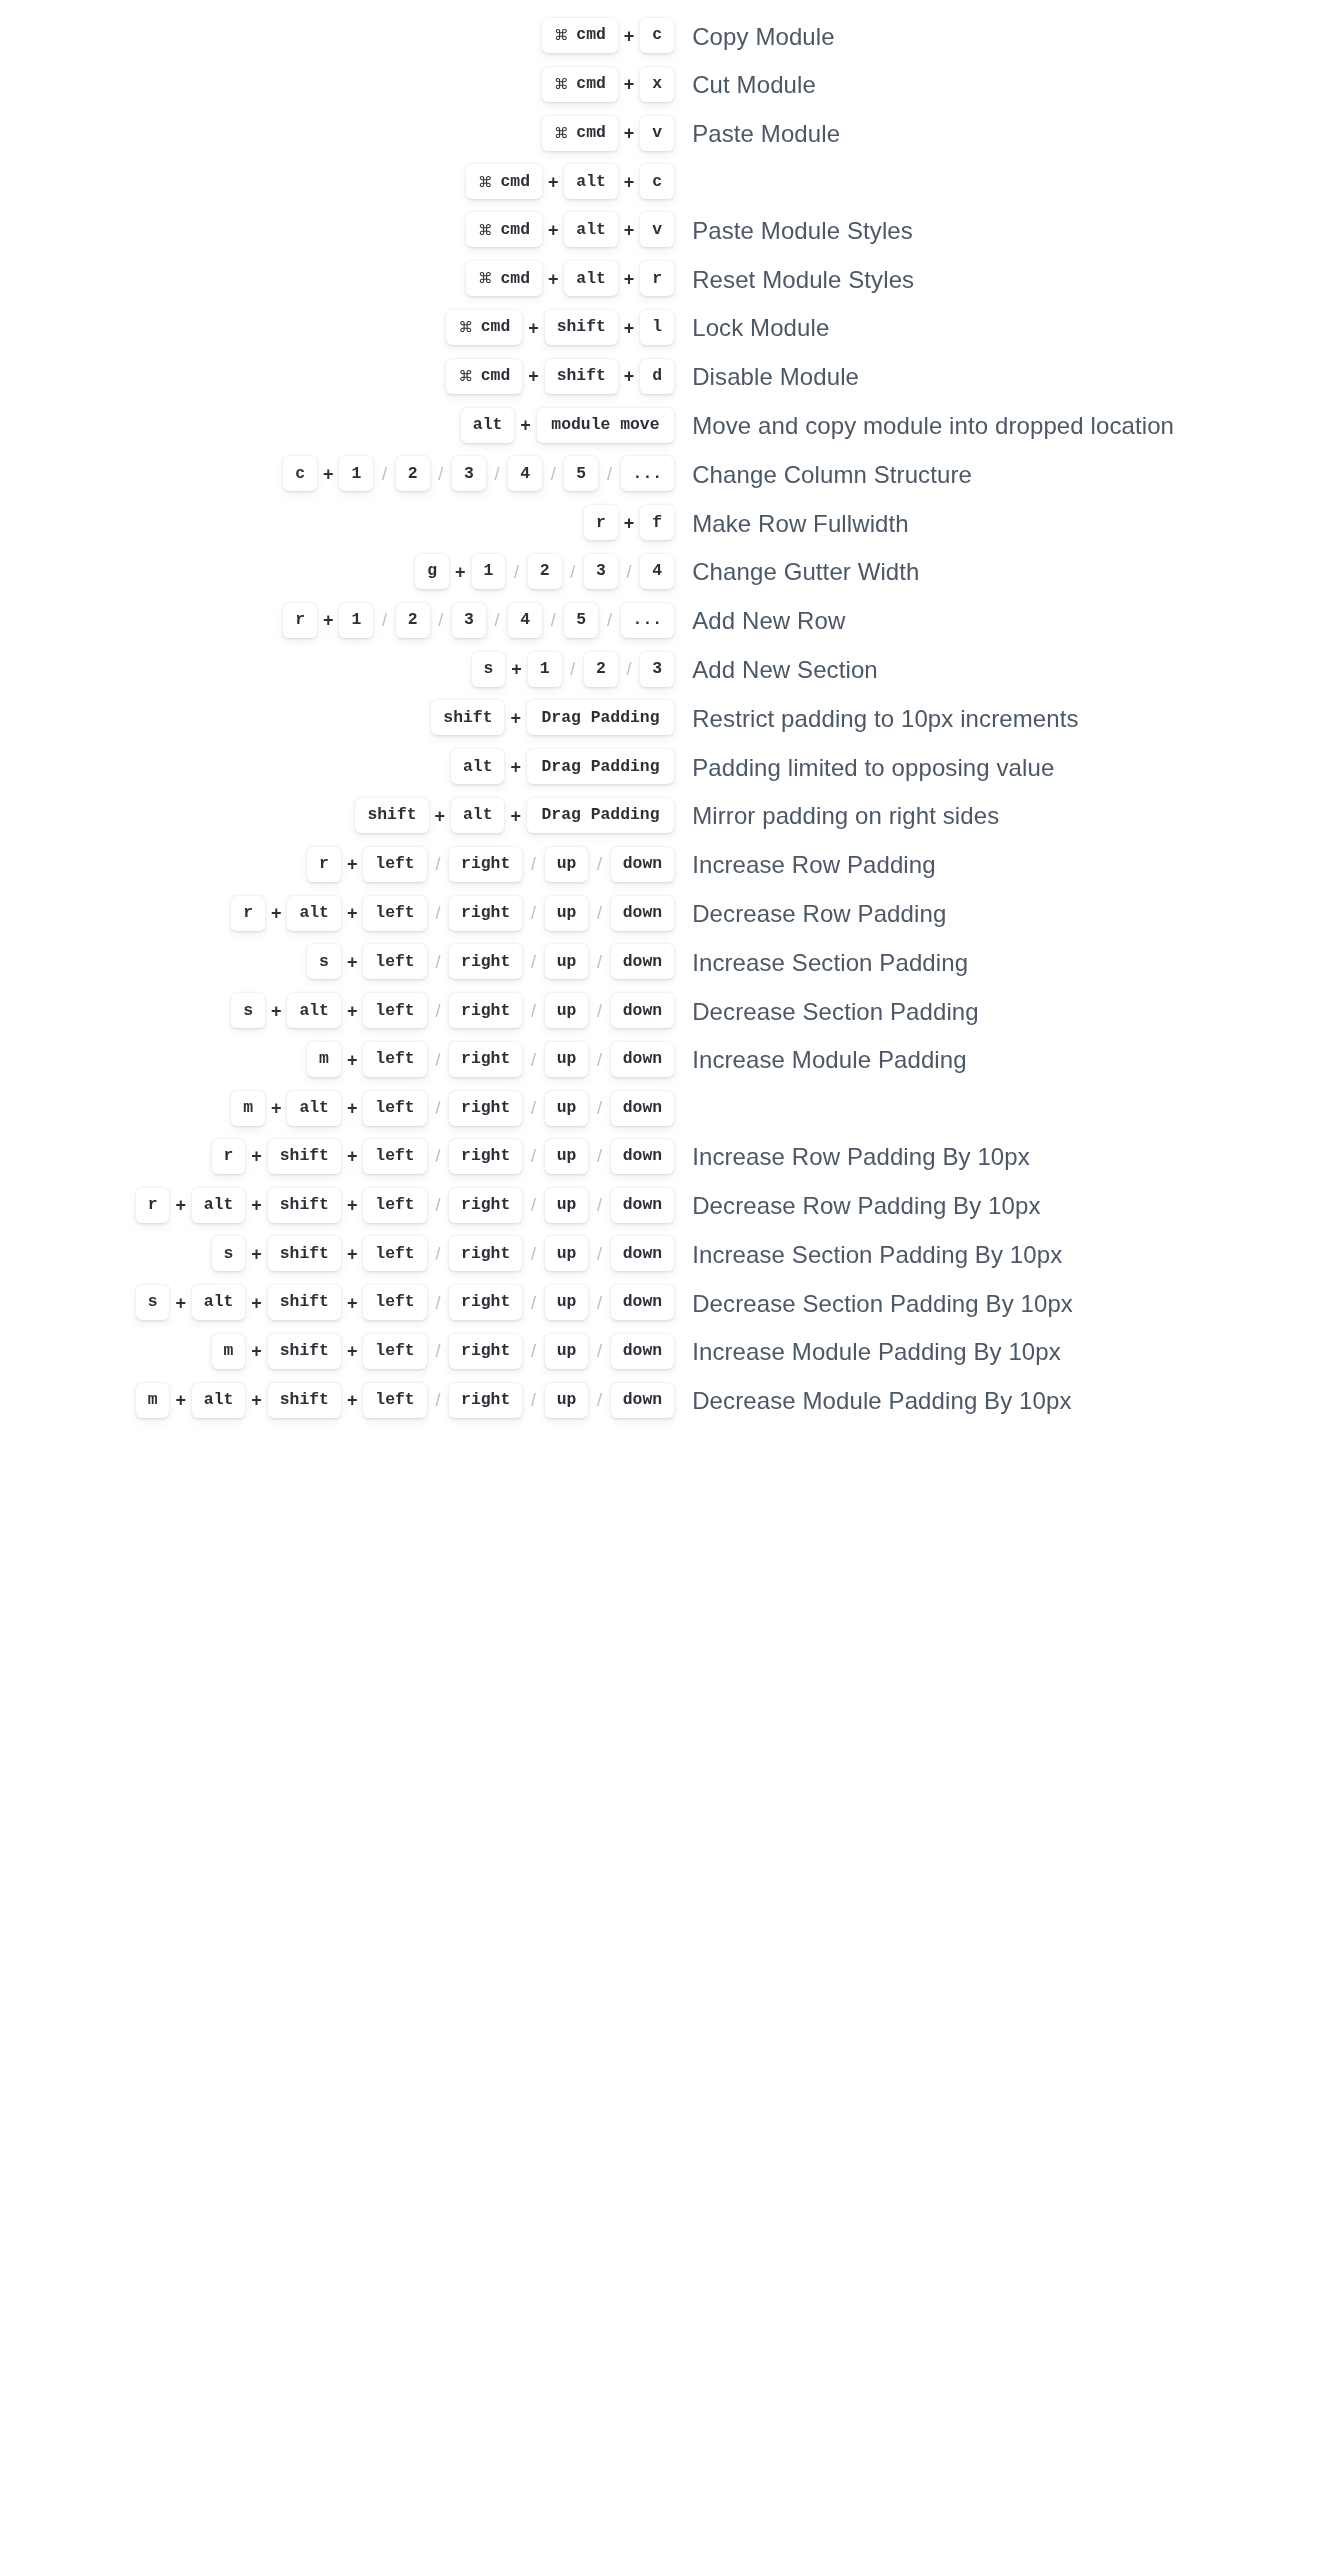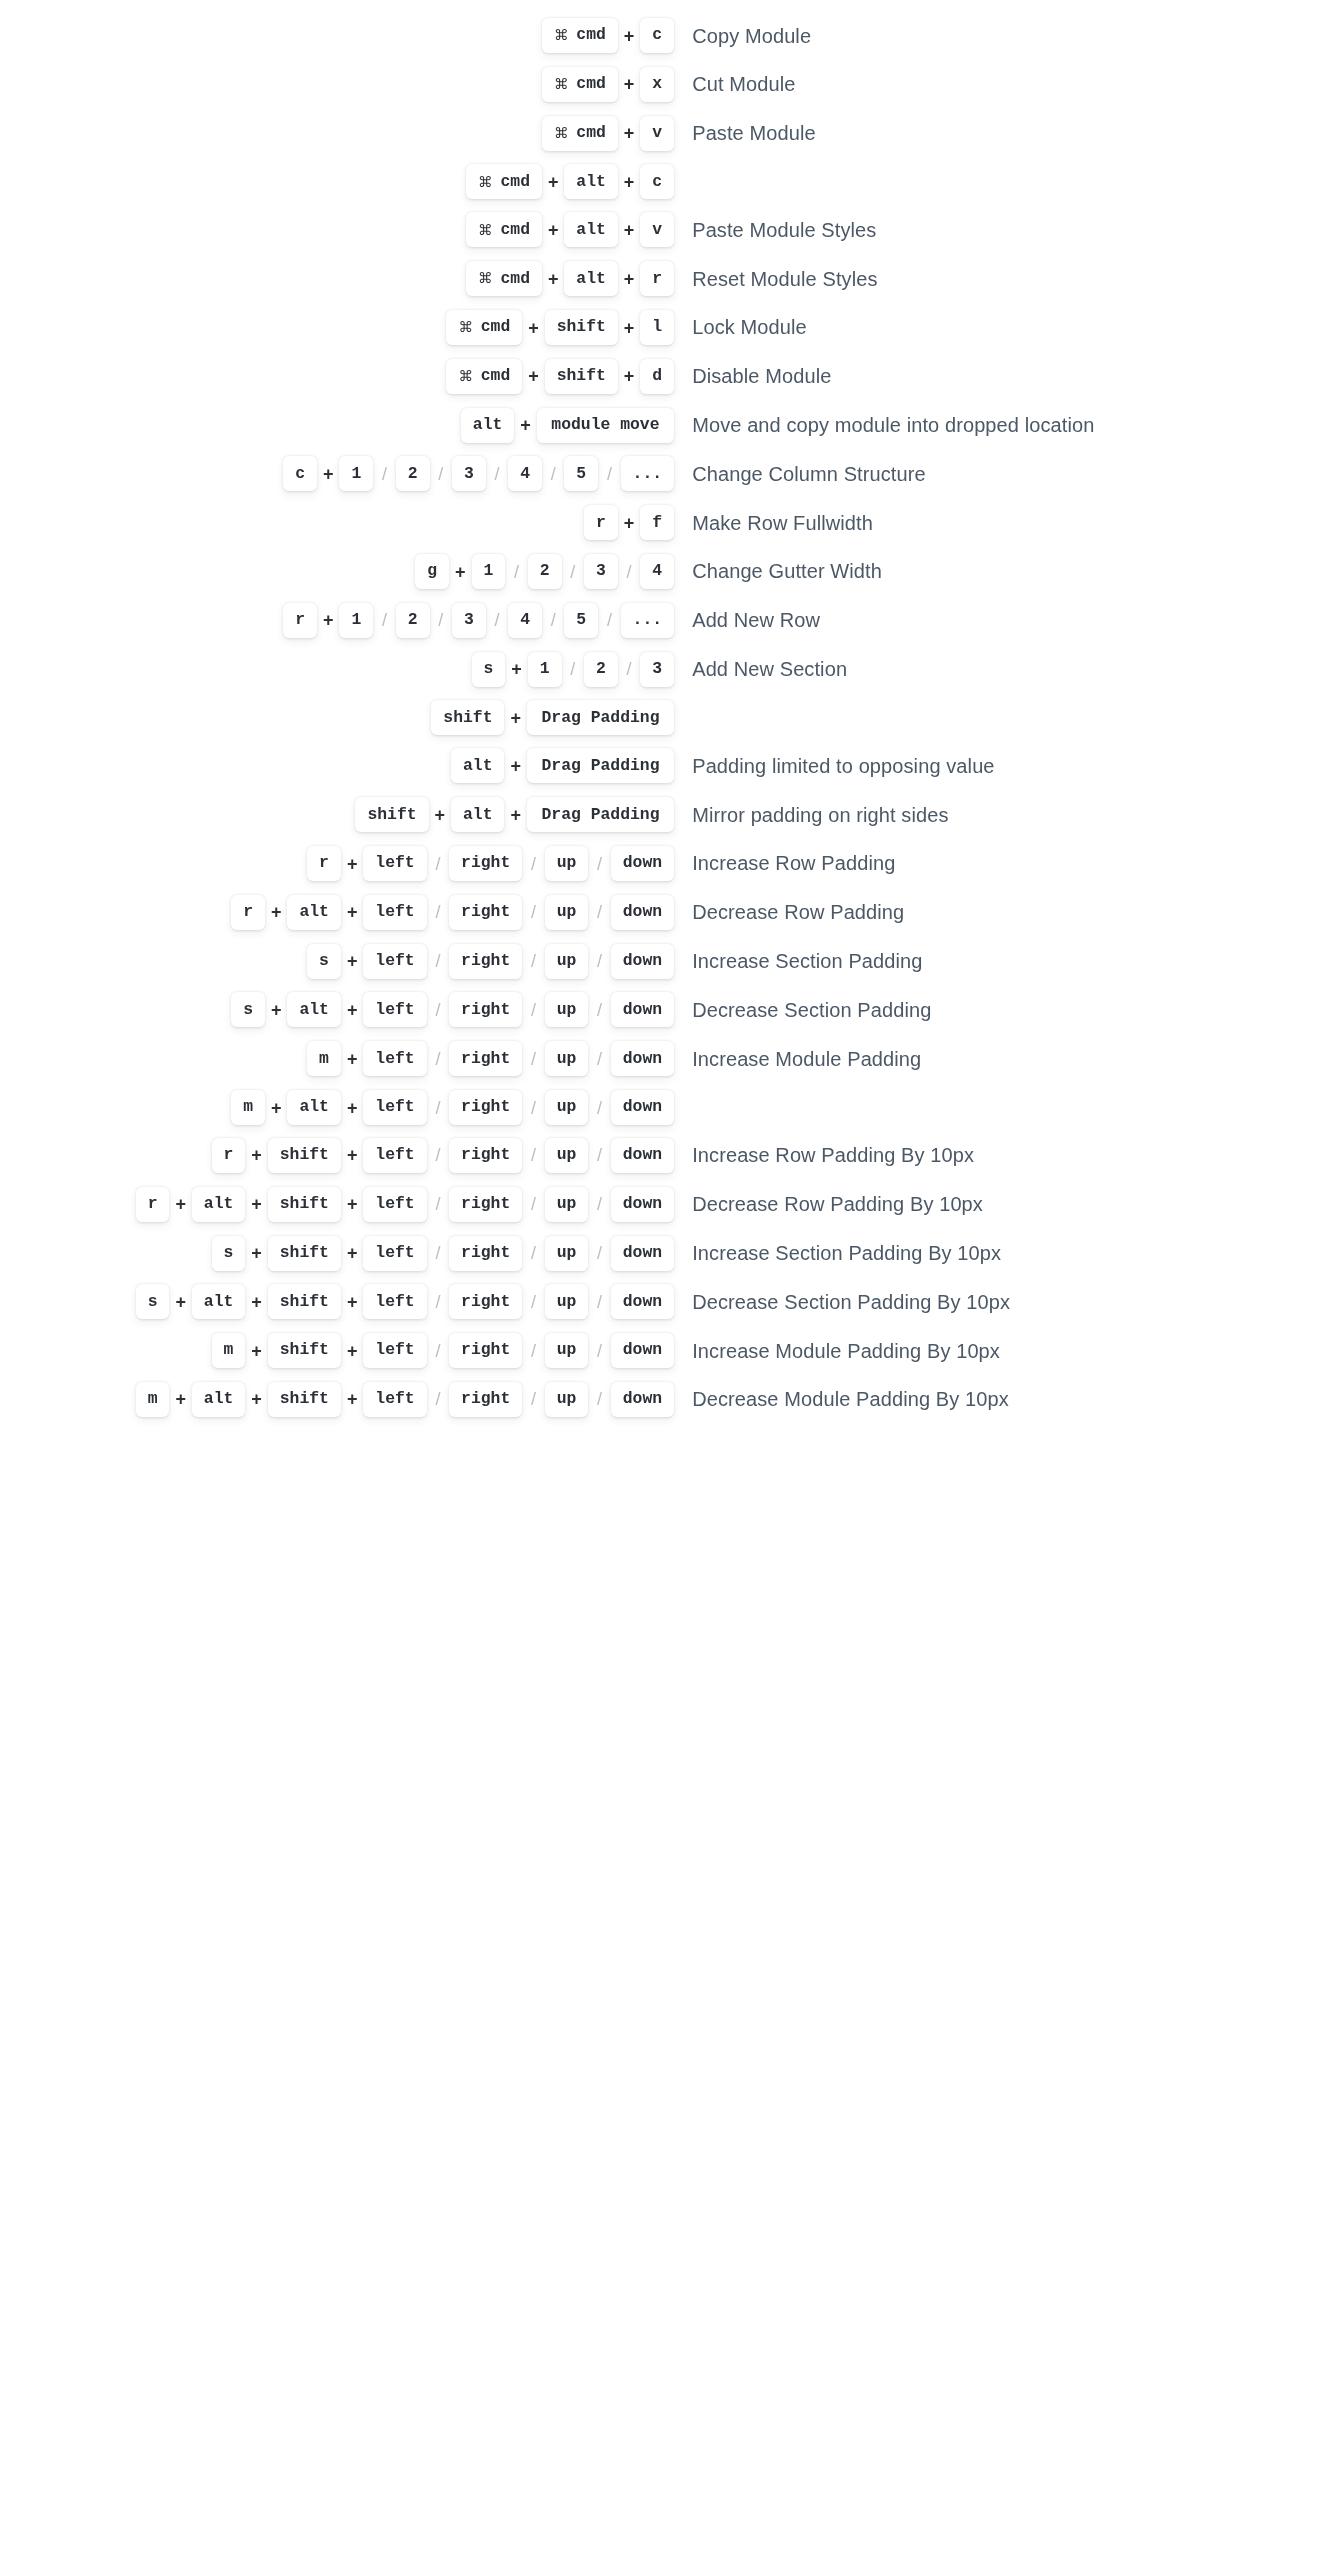--- a/index.html
+++ b/index.html
@@ -38,21 +38,21 @@
     gap: 0px;
     box-sizing: border-box;
     padding-right: 6.9px;
   }
 
   .desc-cell {
     flex: 1 1 auto;
     box-sizing: border-box;
     padding-left: 11.2px;
     color: #4c5866;
-    font-size: 20px;
+    font-size: 24px;
     line-height: 41px;
     font-weight: 400;
     letter-spacing: 0.1px;
     white-space: nowrap;
   }
 
   .key {
     display: inline-flex;
     align-items: center;
     justify-content: center;
@@ -371,20 +371,21 @@
     <div class="shortcut-row">
       <div class="keys-cell">
         <span class="key">
           <span>shift</span>
         </span>
         <span class="sep plus">+</span>
         <span class="key wide">
           <span>Drag Padding</span>
         </span>
       </div>
+      <div class="desc-cell">Restrict padding to 10px increments</div>
     </div>
     <div class="shortcut-row">
       <div class="keys-cell">
         <span class="key">
           <span>alt</span>
         </span>
         <span class="sep plus">+</span>
         <span class="key wide">
           <span>Drag Padding</span>
         </span>

